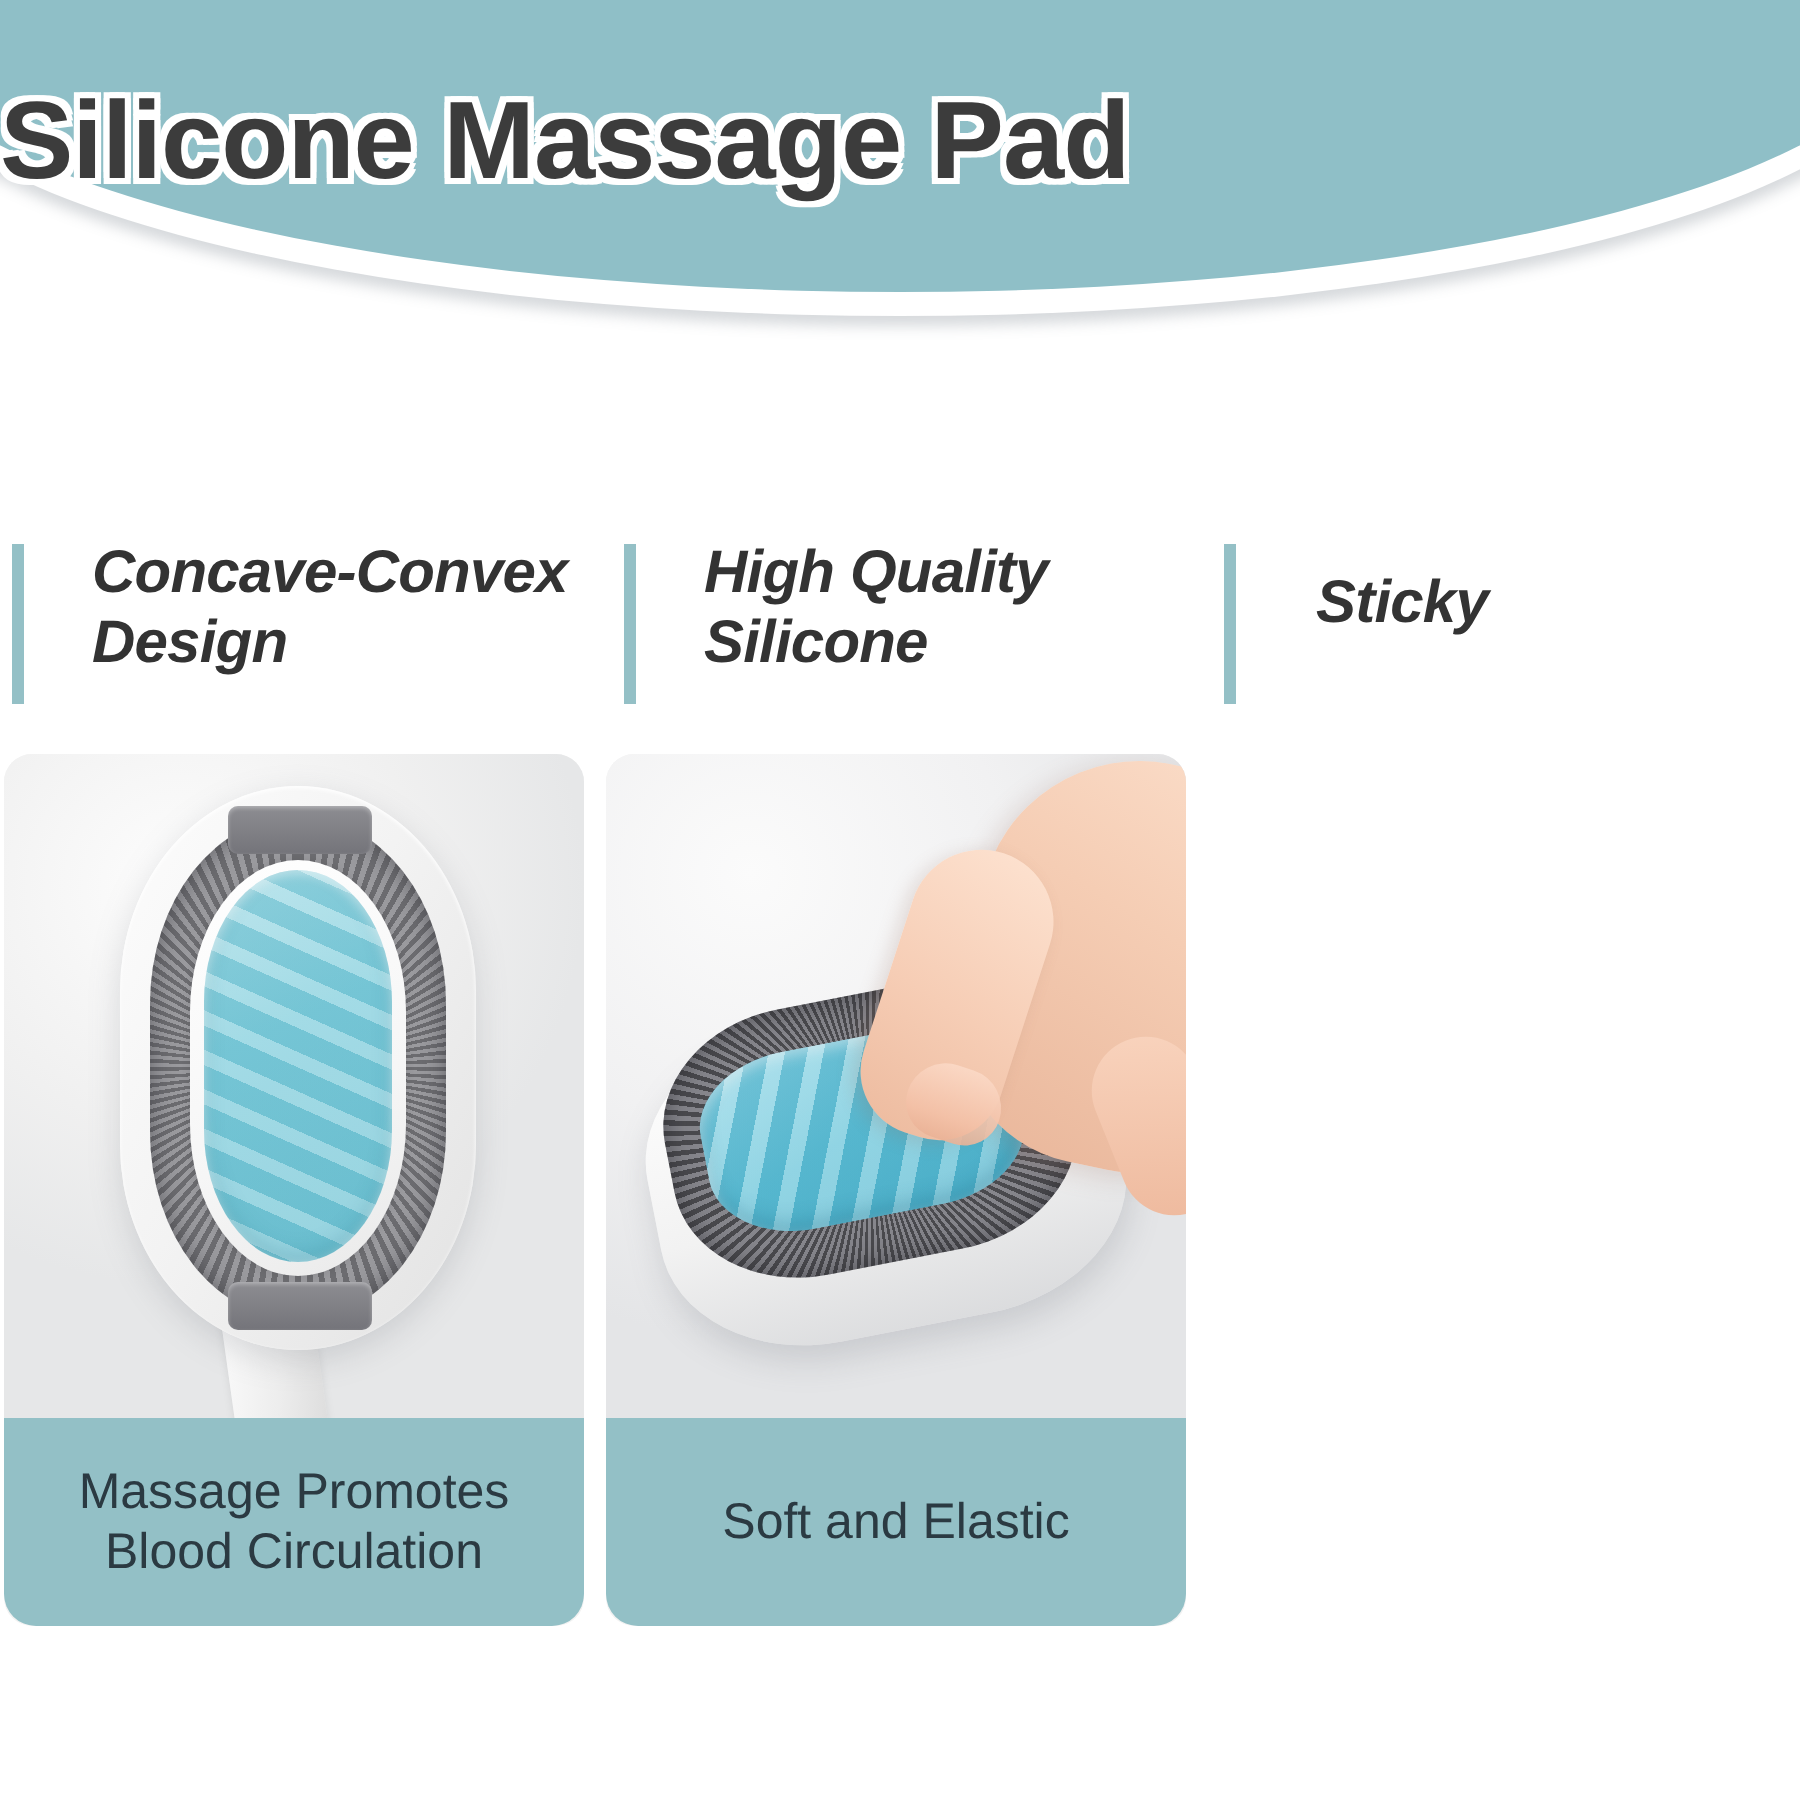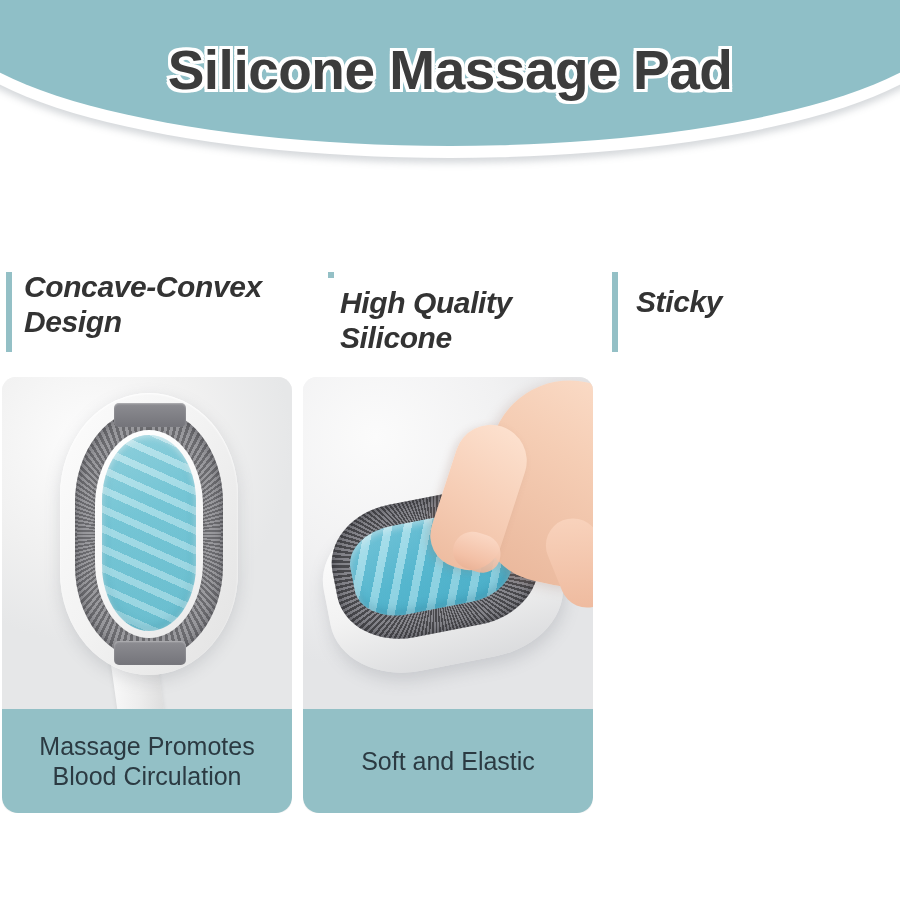--- a/index.html
+++ b/index.html
@@ -49,21 +49,20 @@
     background: #8fbfc7;
     z-index: 3;
   }
 
   .header-title {
     position: absolute;
     z-index: 6;
     left: 0;
     top: 38px;
     width: 900px;
-    text-align: center;
     font-size: 55px;
     font-weight: bold;
     letter-spacing: -0.5px;
     color: #3c3c3c;
     font-family: "Liberation Sans", sans-serif;
     text-shadow:
        3px 0 0 #ffffff, -3px 0 0 #ffffff,
        0 3px 0 #ffffff, 0 -3px 0 #ffffff,
        2px 2px 0 #ffffff, -2px 2px 0 #ffffff,
        2px -2px 0 #ffffff, -2px -2px 0 #ffffff,
@@ -79,23 +78,24 @@
     top: 262px;
     width: 900px;
     height: 100px;
   }
   .feature-heading {
     position: absolute;
     top: 0;
     height: 96px;
     display: flex;
     align-items: flex-start;
+    gap: 22px;
   }
   .fh-1 { left: 6px;   width: 296px; }
-  .fh-2 { left: 328px; width: 296px; flex-direction: column; }
+  .fh-2 { left: 312px; width: 296px; }
   .fh-3 { left: 612px; width: 288px; }
 
   .heading-bar {
     width: 6px;
     height: 80px;
     background: #94c0c6;
     flex: 0 0 6px;
     margin-top: 10px;
   }
   .heading-text {

